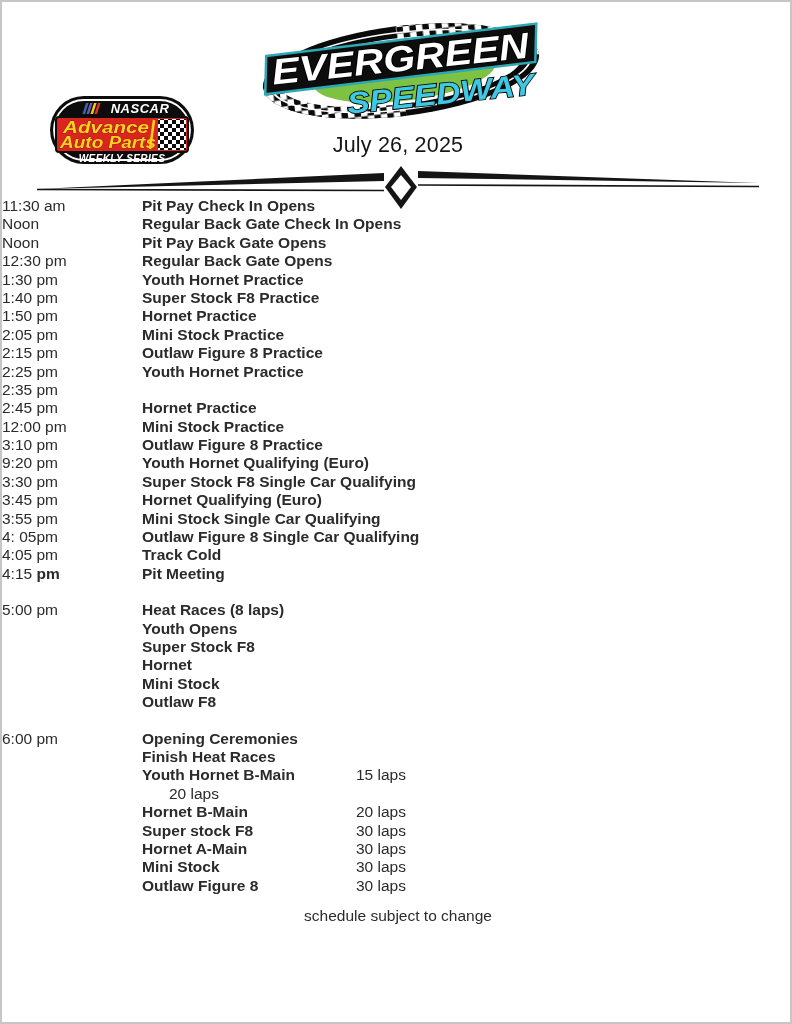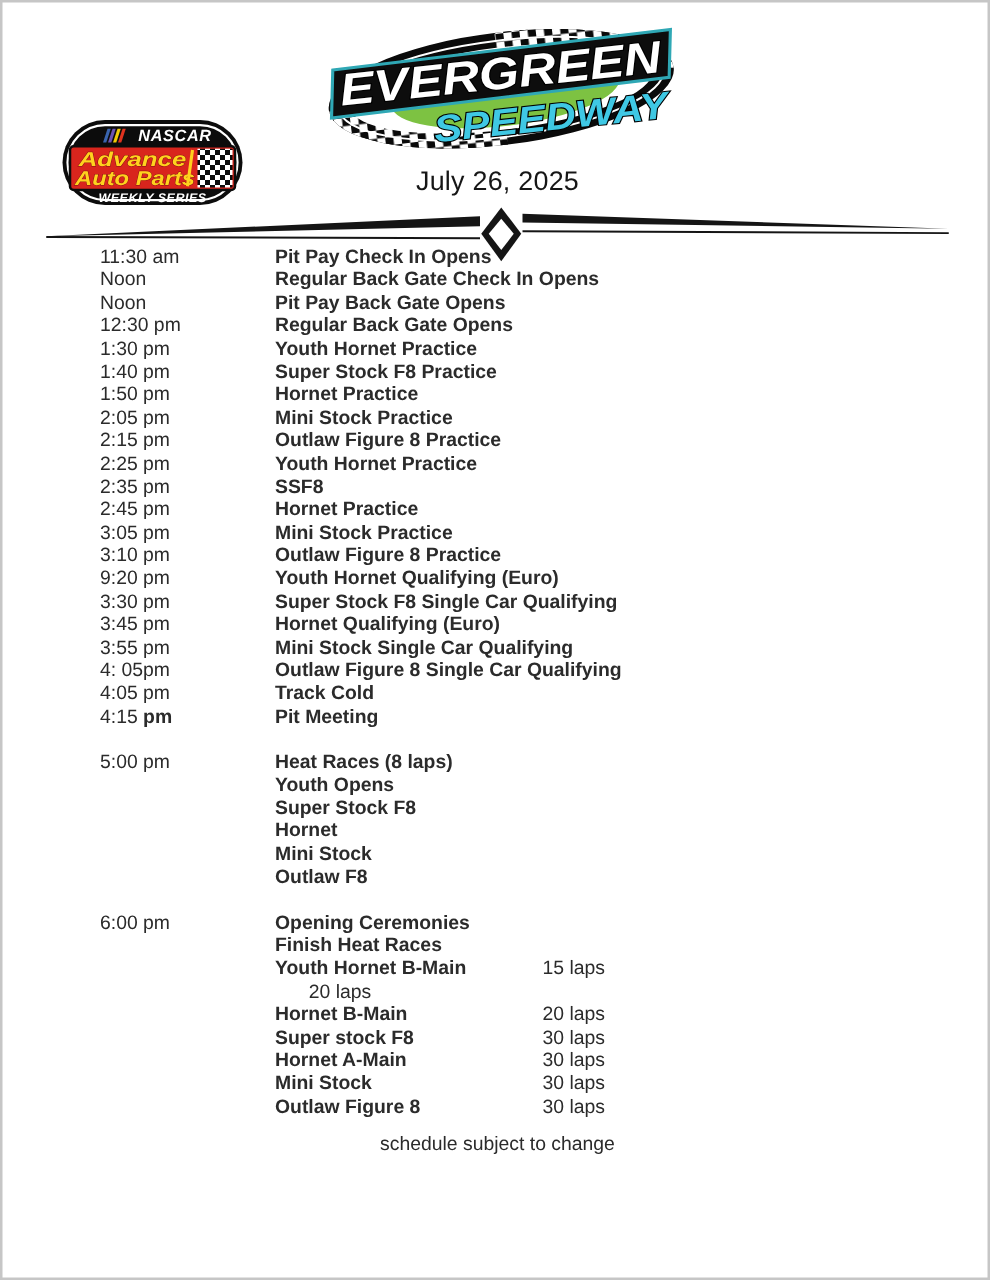--- a/index.html
+++ b/index.html
@@ -13,21 +13,21 @@
   #date {
     position:absolute; top:131px; left:0; width:792px; text-align:center;
     font-size:21.5px; color:#161616; letter-spacing:0.2px;
   }
   #divider { position:absolute; left:0; top:158px; }
   #schedule {
     position:absolute; left:0; top:195px; width:792px;
     font-size:15.5px; color:#2b2b2b;
   }
   .row { display:flex; height:18.4px; line-height:18.4px; white-space:pre; }
-  .col-time  { margin-left:78px; width:140px; flex:none; }
+  .col-time  { width:140px; flex:none; }
   .col-event { width:187px; flex:none;font-weight:bold; }
   .col-laps  { flex:none;margin-left:27px; }
   .section + .section { margin-top:18px; }
   .bold, b { font-weight:bold; }
   #footer {
     position:absolute; top:905px; left:0; width:792px; text-align:center;
     font-size:15.5px; color:#2b2b2b;
   }
   svg text { font-family:"Liberation Sans", sans-serif; }
 </style>
@@ -109,23 +109,23 @@
         <div class="row"><span class="col-time">11:30 am</span><span class="col-event">Pit Pay Check In Opens</span></div>
         <div class="row"><span class="col-time">Noon</span><span class="col-event">Regular Back Gate Check In Opens</span></div>
         <div class="row"><span class="col-time">Noon</span><span class="col-event">Pit Pay Back Gate Opens</span></div>
         <div class="row"><span class="col-time">12:30 pm</span><span class="col-event">Regular Back Gate Opens</span></div>
         <div class="row"><span class="col-time">1:30 pm</span><span class="col-event">Youth Hornet Practice</span></div>
         <div class="row"><span class="col-time">1:40 pm</span><span class="col-event">Super Stock F8 Practice</span></div>
         <div class="row"><span class="col-time">1:50 pm</span><span class="col-event">Hornet Practice</span></div>
         <div class="row"><span class="col-time">2:05 pm</span><span class="col-event">Mini Stock Practice</span></div>
         <div class="row"><span class="col-time">2:15 pm</span><span class="col-event">Outlaw Figure 8 Practice</span></div>
         <div class="row"><span class="col-time">2:25 pm</span><span class="col-event">Youth Hornet Practice</span></div>
-        <div class="row"><span class="col-time">2:35 pm</span><span class="col-event">SSF8</span></div>
+        <div class="row"><span class="col-time">2:35 pm</span></div>
         <div class="row"><span class="col-time">2:45 pm</span><span class="col-event">Hornet Practice</span></div>
-        <div class="row"><span class="col-time">3:05 pm</span><span class="col-event">Mini Stock Practice</span></div>
+        <div class="row"><span class="col-time">12:00 pm</span><span class="col-event">Mini Stock Practice</span></div>
         <div class="row"><span class="col-time">3:10 pm</span><span class="col-event">Outlaw Figure 8 Practice</span></div>
         <div class="row"><span class="col-time">9:20 pm</span><span class="col-event">Youth Hornet Qualifying (Euro)</span></div>
         <div class="row"><span class="col-time">3:30 pm</span><span class="col-event">Super Stock F8 Single Car Qualifying</span></div>
         <div class="row"><span class="col-time">3:45 pm</span><span class="col-event">Hornet Qualifying (Euro)</span></div>
         <div class="row"><span class="col-time">3:55 pm</span><span class="col-event">Mini Stock Single Car Qualifying</span></div>
         <div class="row"><span class="col-time">4: 05pm</span><span class="col-event">Outlaw Figure 8 Single Car Qualifying</span></div>
         <div class="row"><span class="col-time">4:05 pm</span><span class="col-event">Track Cold</span></div>
         <div class="row"><span class="col-time">4:15 <b>pm</b></span><span class="col-event bold">Pit Meeting</span></div>
       </div>
       <div class="section">

